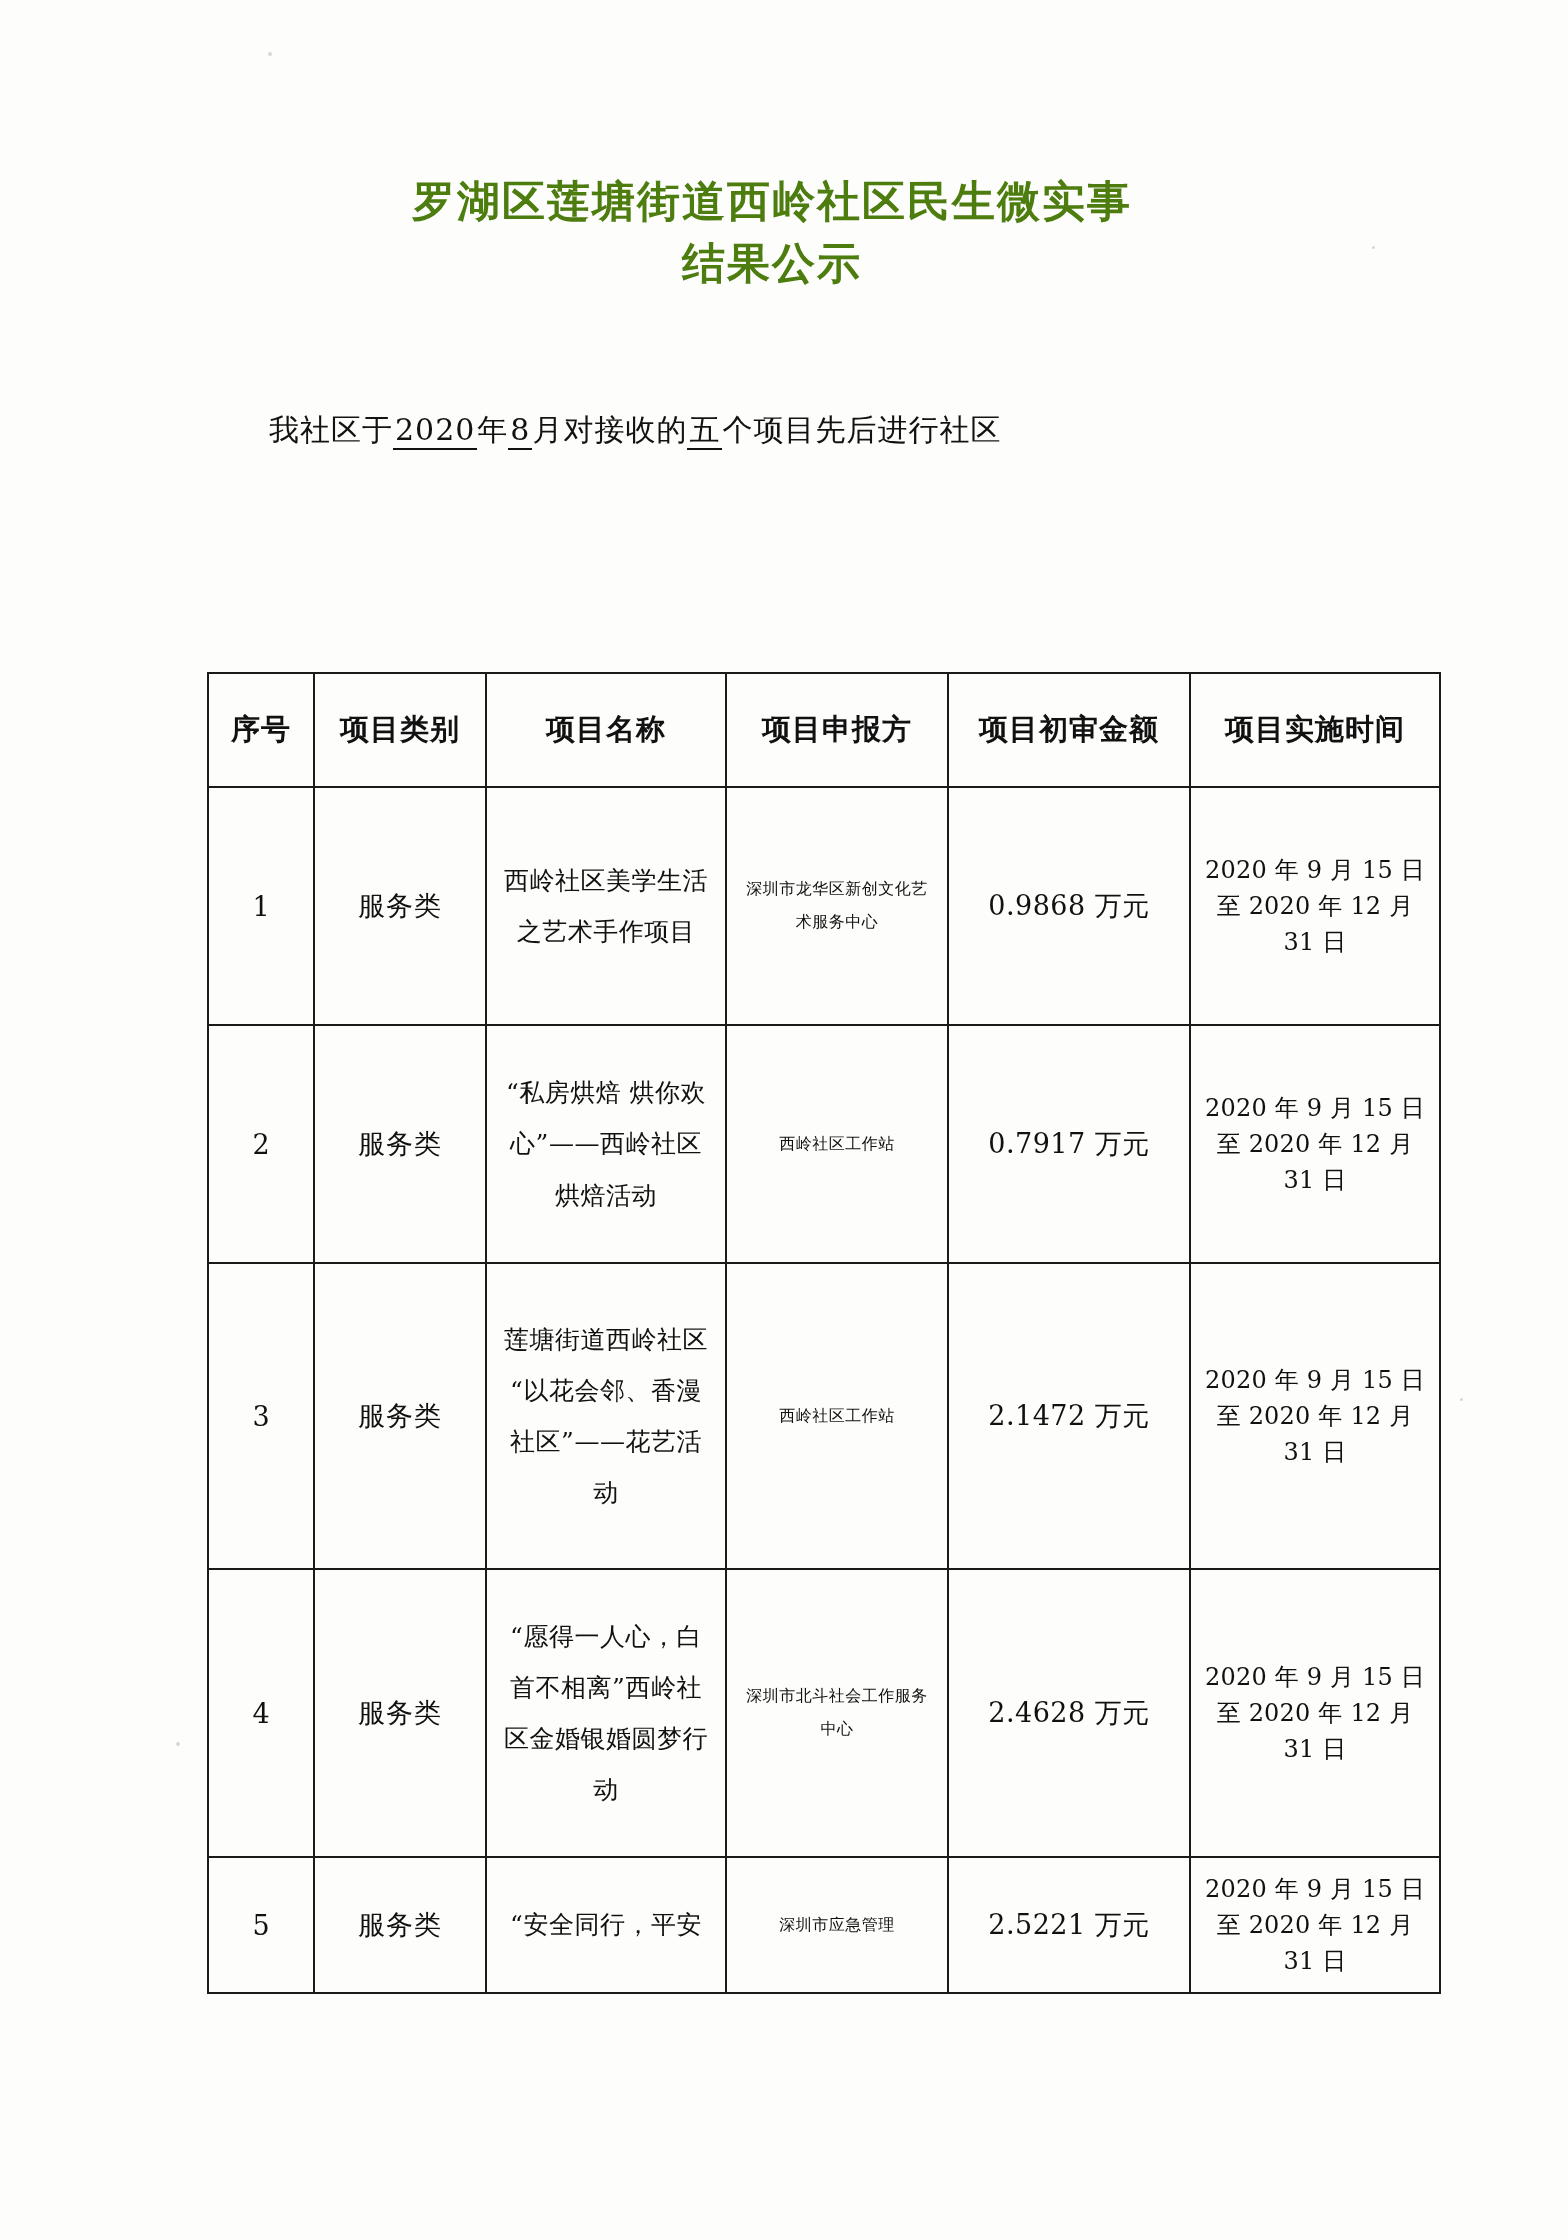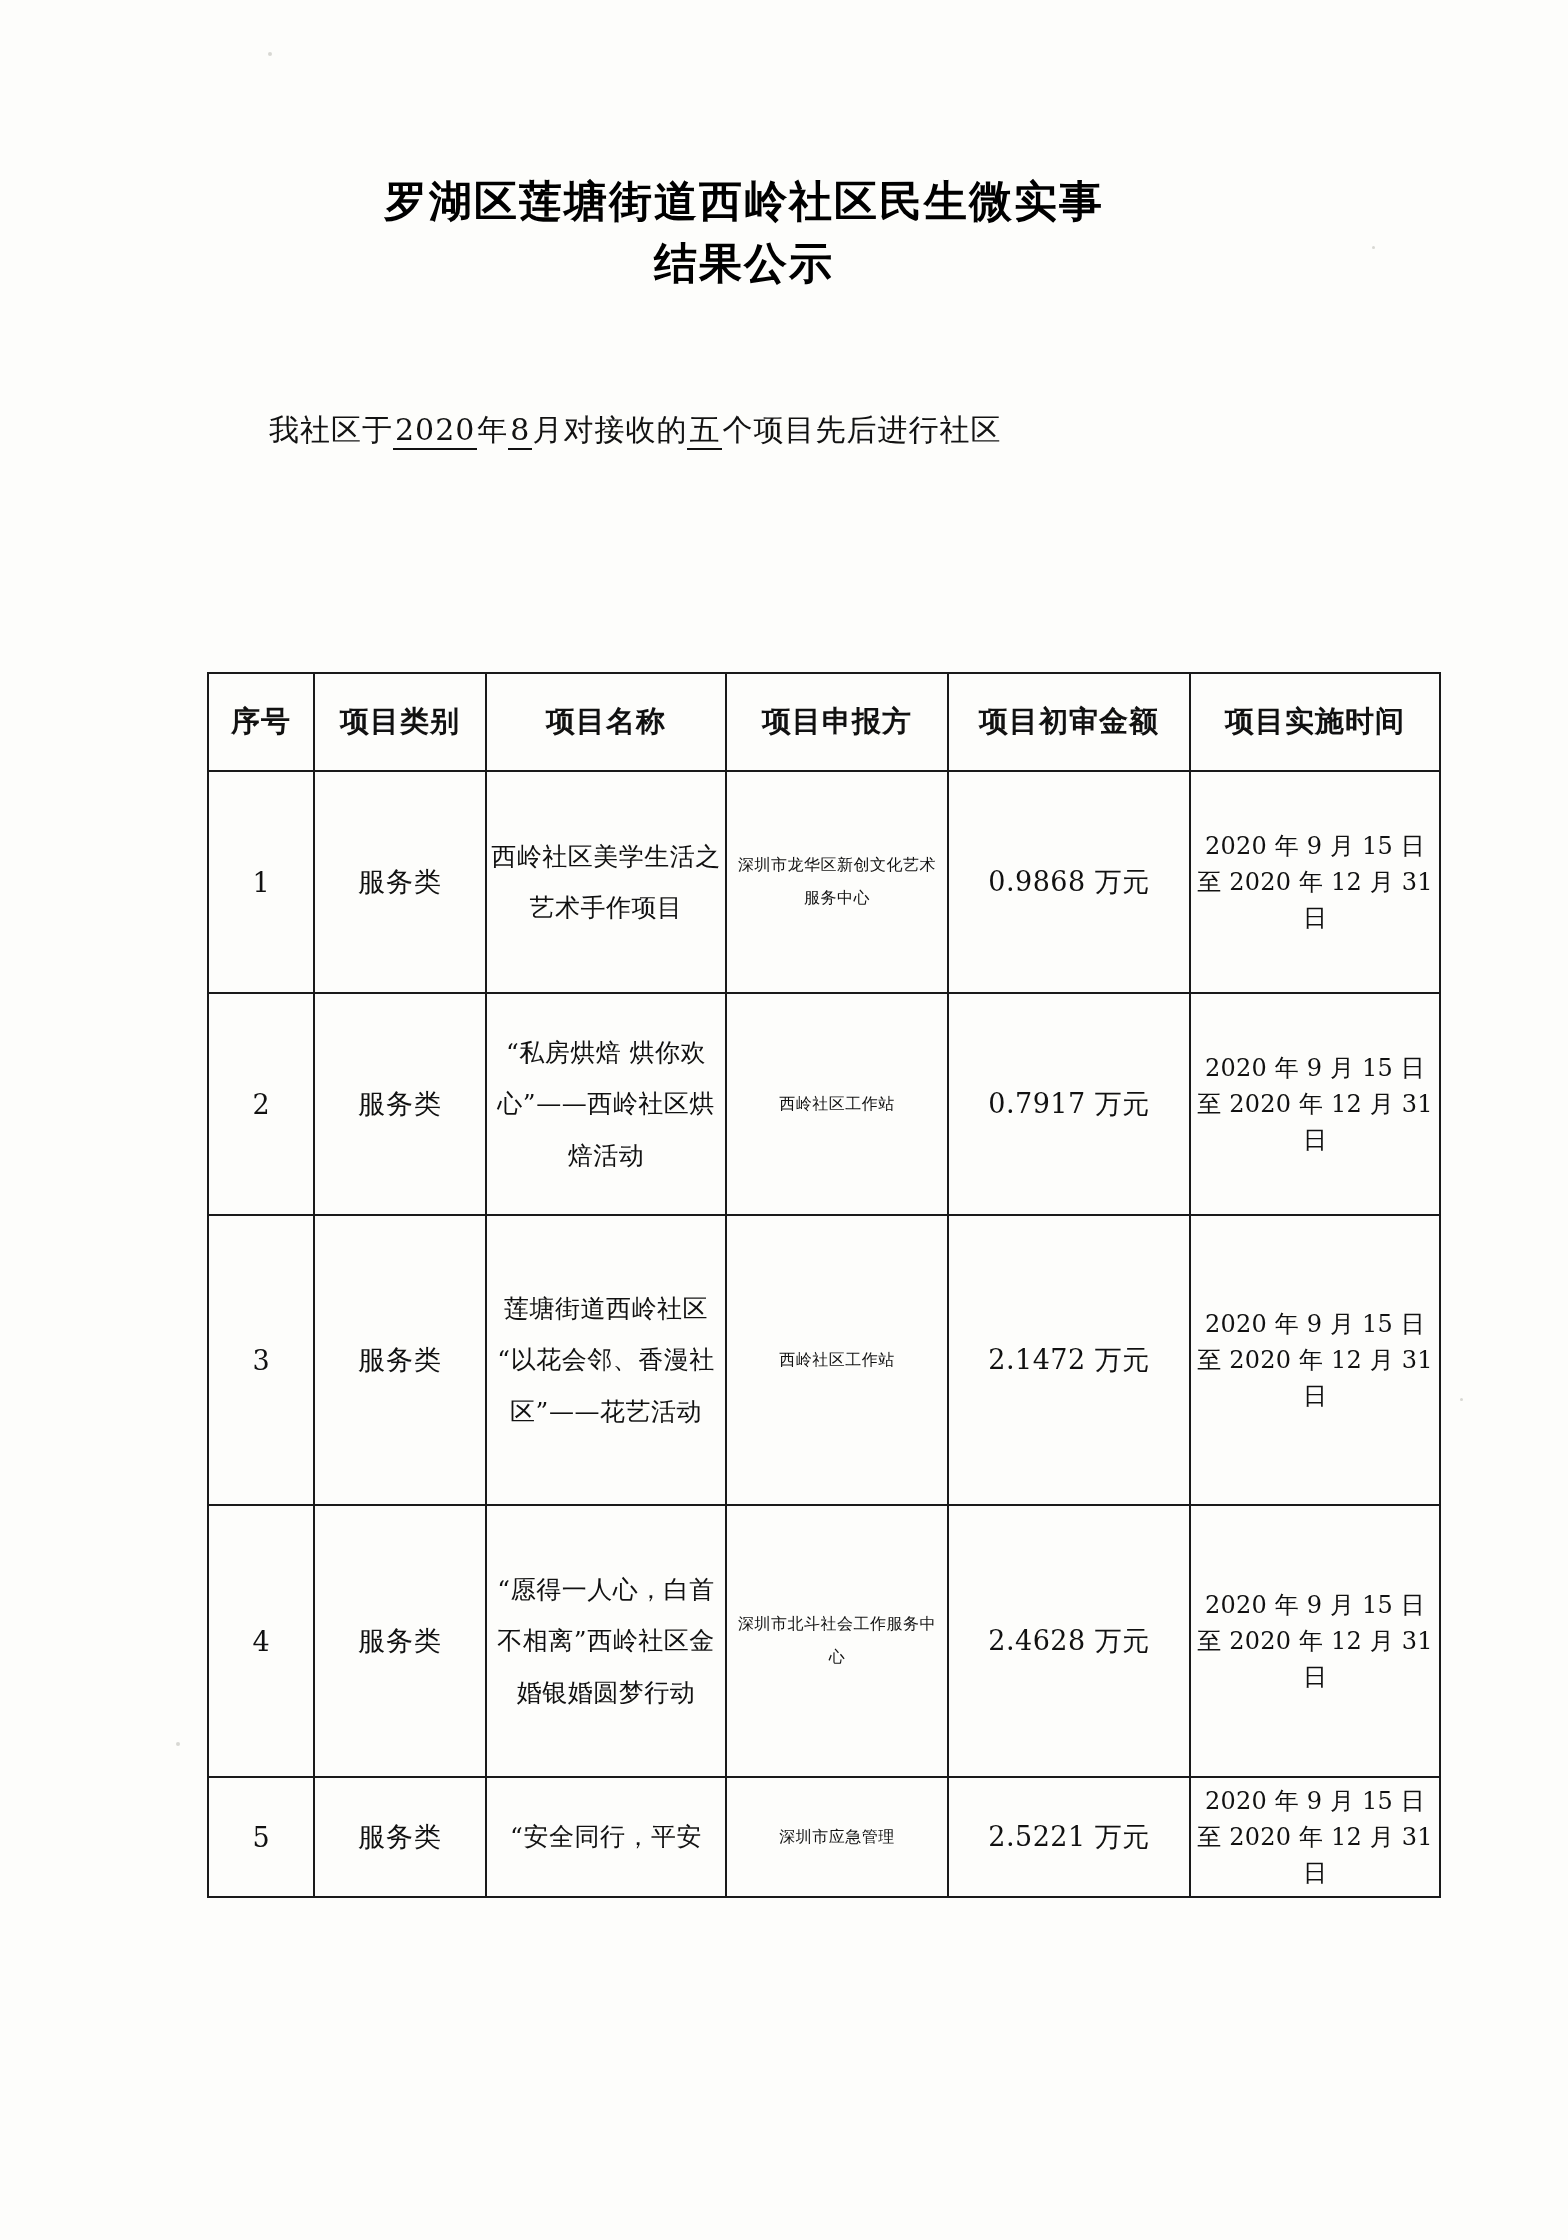--- a/index.html
+++ b/index.html
@@ -37,22 +37,23 @@
   .doc-title {
     position: absolute;
     left: 0;
     top: 170px;
     width: 1488px;
     text-align: center;
     font-size: 43px;
     font-weight: bold;
     letter-spacing: 2px;
     line-height: 1.45;
-    color: #000000;
+    color: #4d7c0f;
     font-family: "DejaVu Serif", "Liberation Serif", serif;
+    padding-left: 28px;
   }
   .doc-title .line2 {
     display: block;
   }
 
   .intro {
     position: absolute;
     left: 205px;
     top: 400px;
     width: 1180px;
@@ -79,21 +80,21 @@
     top: 672px;
     width: 1232px;
   }
   table.main {
     border-collapse: collapse;
     width: 1232px;
     table-layout: fixed;
   }
   table.main td, table.main th {
     border: 2px solid #1a1a1a;
-    padding: 4px;
+    padding: 12px;
     vertical-align: middle;
     text-align: center;
     color: #111;
   }
   .col-no    { width: 106px; }
   .col-cat   { width: 172px; }
   .col-name  { width: 240px; }
   .col-appl  { width: 222px; }
   .col-amt   { width: 242px; }
   .col-time  { width: 250px; }

